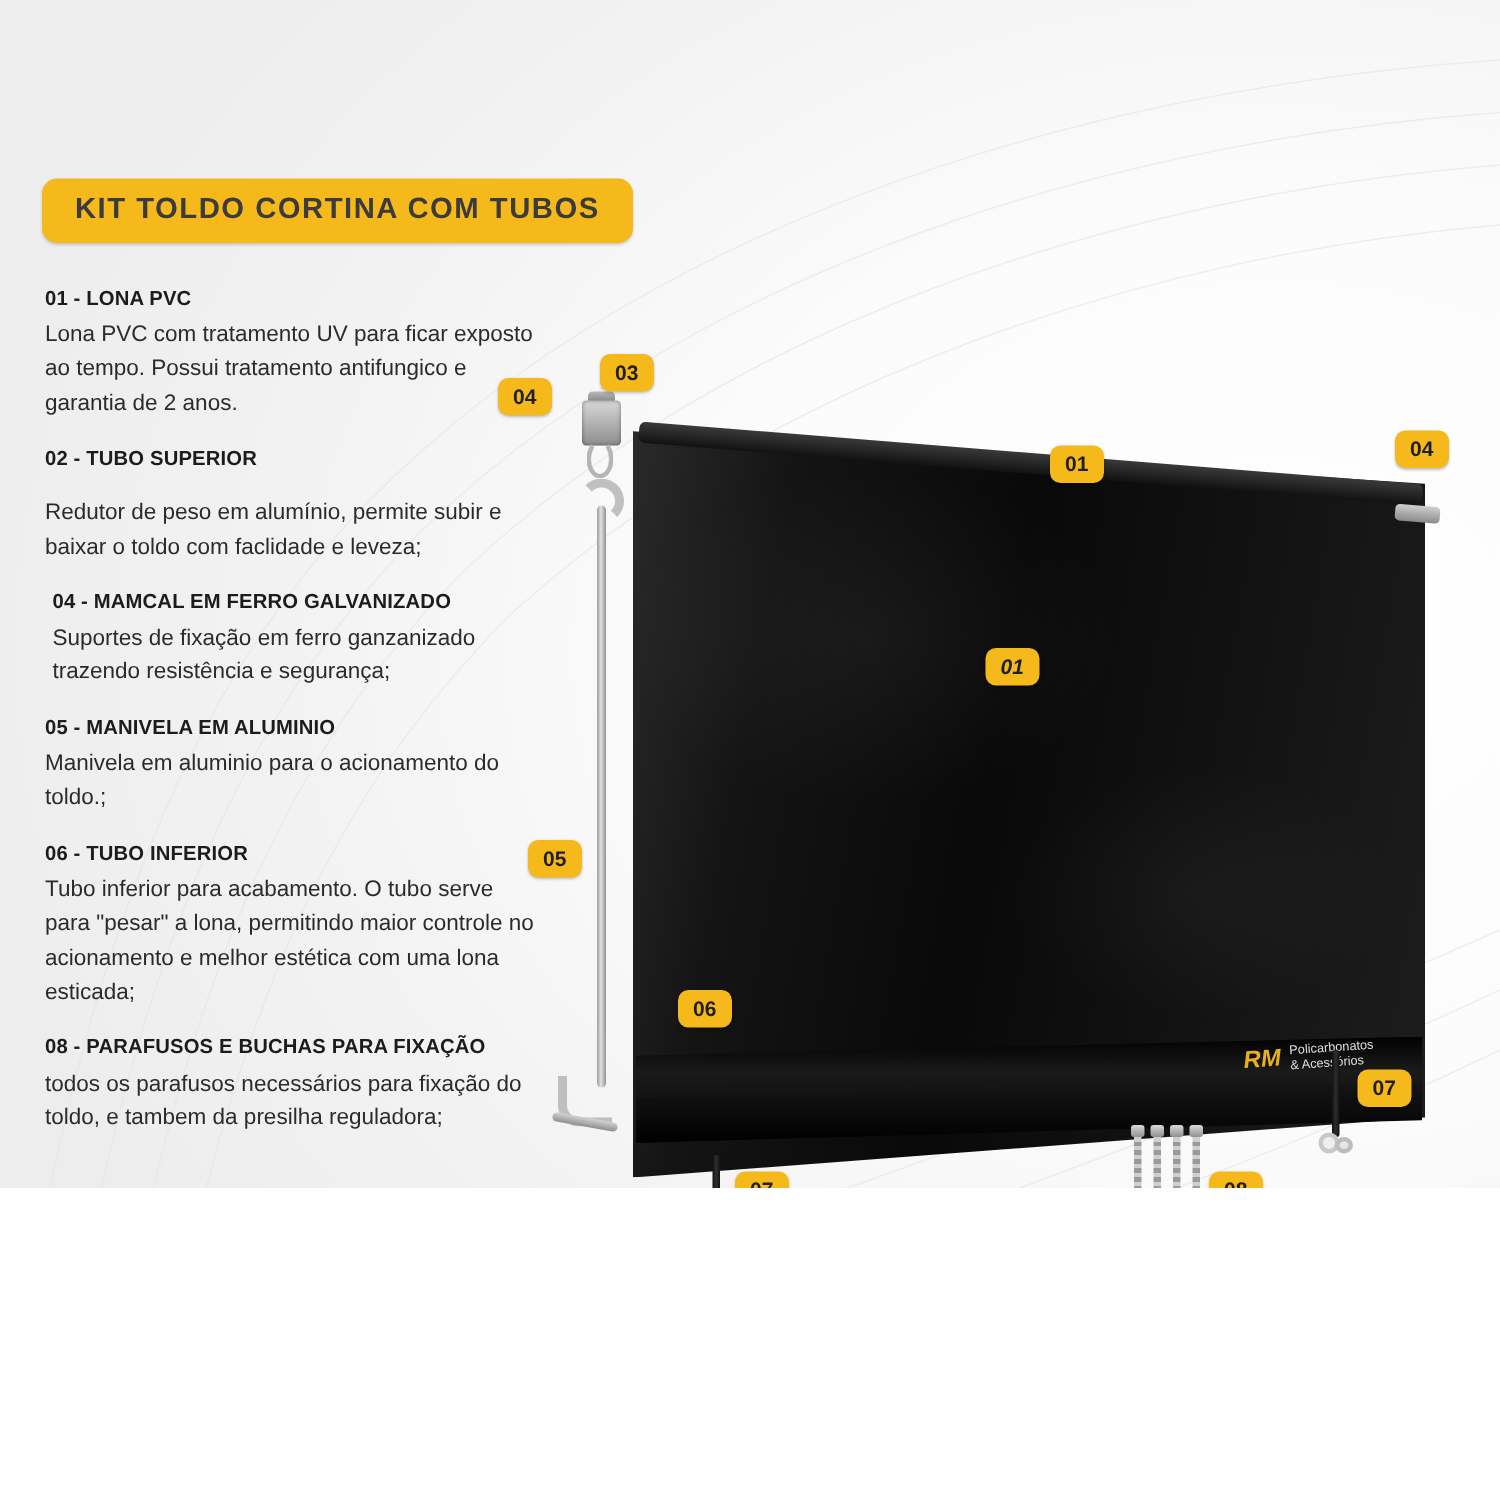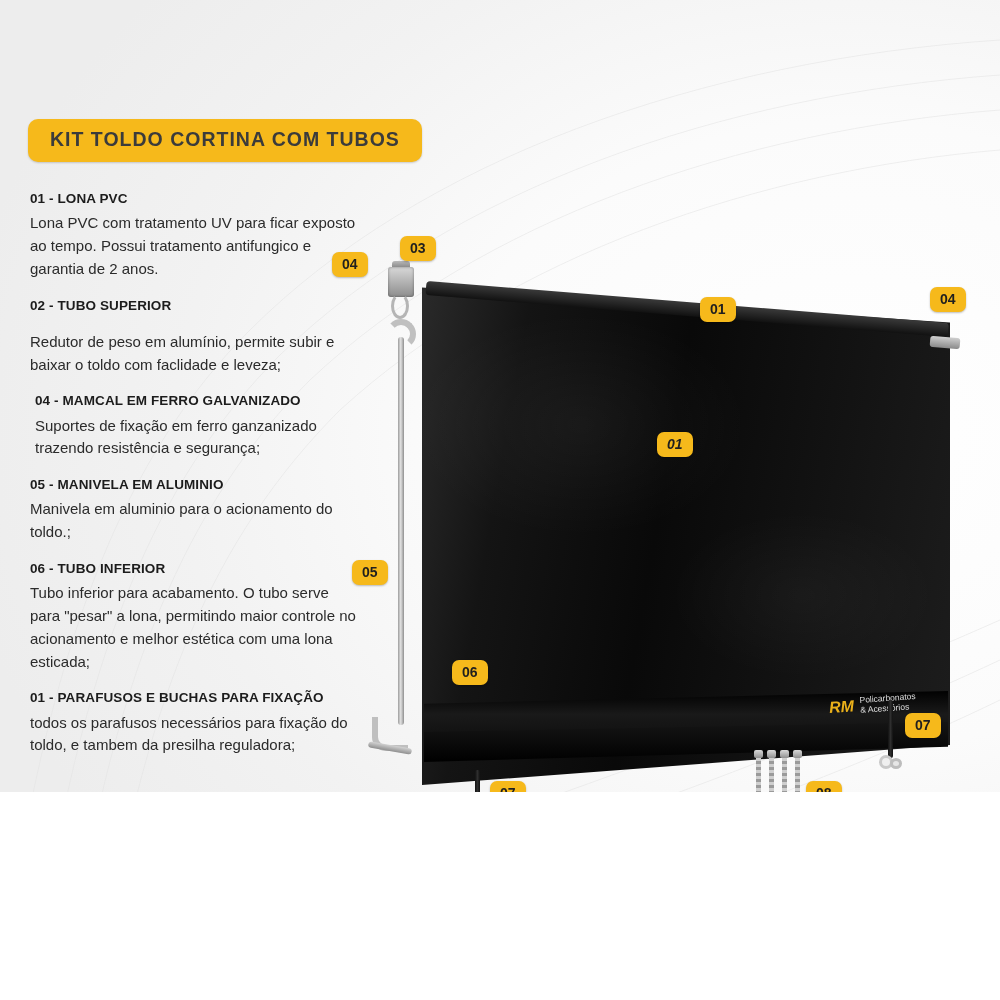--- a/index.html
+++ b/index.html
@@ -394,21 +394,21 @@
     </div>
     <div class="spec">
       <h3>05 - MANIVELA EM ALUMINIO</h3>
       <p>Manivela em aluminio para o acionamento do toldo.;</p>
     </div>
     <div class="spec">
       <h3>06 - TUBO INFERIOR</h3>
       <p>Tubo inferior para acabamento. O tubo serve para "pesar" a lona, permitindo maior controle no acionamento e melhor estética com uma lona esticada;</p>
     </div>
     <div class="spec">
-      <h3>01 - PARAFUSOS E BUCHAS PARA FIXAÇÃO</h3>
+      <h3>08 - PARAFUSOS E BUCHAS PARA FIXAÇÃO</h3>
       <p>todos os parafusos necessários para fixação do toldo, e tambem da presilha reguladora;</p>
     </div>
   </div>
 
   <div class="photo">
 
     <div class="awning">
       <div class="fabric"></div>
       <div class="hem"></div>
       <div class="hem2"></div>

